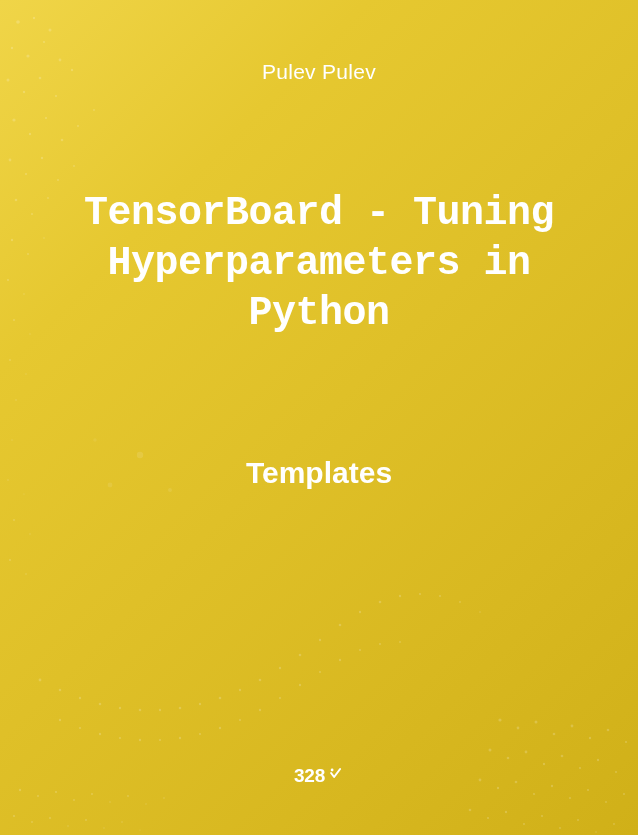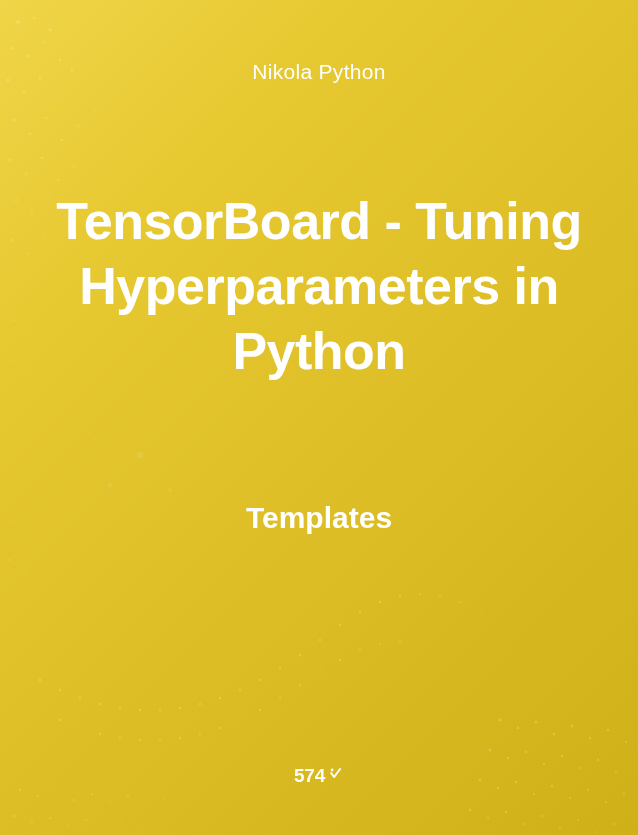--- a/index.html
+++ b/index.html
@@ -32,26 +32,27 @@
     }
     .author {
       margin-top: 60px;
       font-size: 21px;
       font-weight: 500;
       letter-spacing: 0.3px;
       text-align: center;
     }
     .title {
       margin-top: 105px;
-      font-size: 52px;
+      font-size: 40px;
       font-weight: 700;
       line-height: 1.25;
       text-align: center;
       padding: 0 40px;
       letter-spacing: -0.5px;
+      font-family: Liberation Mono, monospace;
     }
     .subtitle {
       margin-top: 117px;
       font-size: 30px;
       font-weight: 600;
       text-align: center;
     }
     .logo {
       position: absolute;
       bottom: 48px;
@@ -225,28 +226,28 @@
         <circle cx="32" cy="822" r="0.9"></circle>
         <circle cx="50" cy="818" r="1.0"></circle>
       <circle cx="68" cy="826" r="0.8"></circle>
         <circle cx="86" cy="820" r="0.9"></circle>
         <circle cx="104" cy="828" r="0.7"></circle>
       <circle cx="122" cy="822" r="0.8"></circle>
         <circle cx="140" cy="830" r="0.6"></circle>
     </g>
   </svg>
 
-  <div class="author">Nikola Python</div>
+  <div class="author">Pulev Pulev</div>
 
   <h1 class="title">TensorBoard - Tuning Hyperparameters in Python</h1>
 
   <div class="subtitle">Templates</div>
 
   <div class="logo">
-    <span class="logo-365">574</span>
+    <span class="logo-365">328</span>
     <span class="logo-check">
       <svg width="14" height="14" viewBox="0 0 14 14" fill="none">
         <circle cx="4" cy="4" r="1.4" fill="#ffffff"></circle>
         <path d="M3 7 L6 11 L12 3" stroke="#ffffff" stroke-width="2" stroke-linecap="round" stroke-linejoin="round" fill="none"></path>
       </svg>
     </span>
   </div>
 </div>
 
 </body></html>

